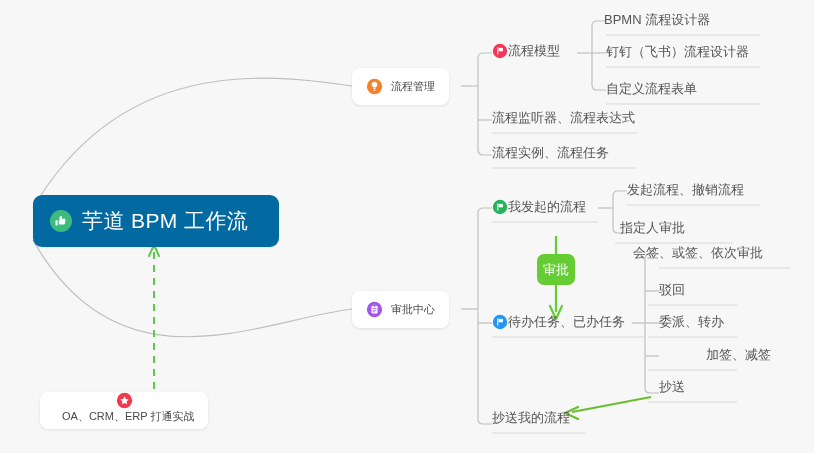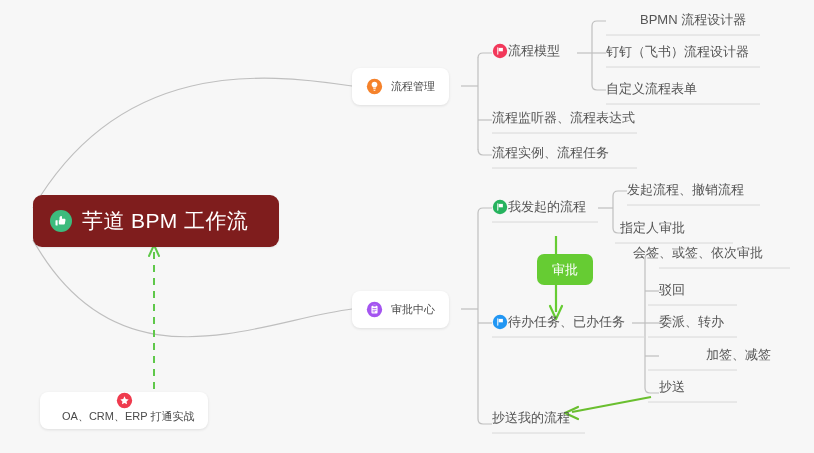--- a/index.html
+++ b/index.html
@@ -23,21 +23,21 @@
     pointer-events: none;
   }
 
   
   .root-node {
     position: absolute;
     left: 33px;
     top: 195px;
     width: 246px;
     height: 52px;
-    background: #7f1d1d;
+    background: #0369a1;
     border-radius: 9px;
     display: flex;
     align-items: center;
     box-sizing: border-box;
     padding-left: 16px;
     box-shadow: 0 1px 2px rgba(0,0,0,0.07);
   }
   .root-label {
     color: #ffffff;
     font-size: 21px;
@@ -225,21 +225,21 @@
     <span class="ic">
       <svg width="16" height="16" viewBox="0 0 20 20">
         <circle cx="10" cy="10" r="9" fill="#f2385a"></circle>
         <rect x="6.6" y="5.4" width="1.3" height="9.2" rx="0.5" fill="#ffffff"></rect>
         <path d="M8.3 6.1h5.3v4.3H8.3z" fill="#ffffff"></path>
       </svg>
     </span>
     <span class="leaf-label">流程模型</span>
   </div>
 
-  <div class="leaf" style="left:640px; top:11px;">
+  <div class="leaf" style="left:604px; top:11px;">
     <span class="leaf-label">BPMN 流程设计器</span>
   </div>
   <div class="leaf" style="left:606px; top:43px;">
     <span class="leaf-label">钉钉（飞书）流程设计器</span>
   </div>
   <div class="leaf" style="left:606px; top:80px;">
     <span class="leaf-label">自定义流程表单</span>
   </div>
 
   <div class="leaf" style="left:492px; top:109px;">
@@ -291,21 +291,21 @@
     <span class="leaf-label">加签、减签</span>
   </div>
   <div class="leaf" style="left:659px; top:378px;">
     <span class="leaf-label">抄送</span>
   </div>
 
   <div class="leaf" style="left:492px; top:409px;">
     <span class="leaf-label">抄送我的流程</span>
   </div>
 
-  <div class="badge" style="left:537px; top:254px; width:56px; height:31px;">
+  <div class="badge" style="left:537px; top:254px; width:38px; height:31px;">
     <span>审批</span>
   </div>
 
   <div class="card" style="left:40px; top:392px; height:37px;flex-direction:column;">
     <span class="ic">
       <svg width="17" height="17" viewBox="0 0 20 20">
         <circle cx="10" cy="10" r="9" fill="#ef3b4e"></circle>
         <path d="M10 5.1l1.5 3.1 3.4.5-2.5 2.4.6 3.4-3-1.6-3 1.6.6-3.4-2.5-2.4 3.4-.5z" fill="#ffffff"></path>
       </svg>
     </span>

